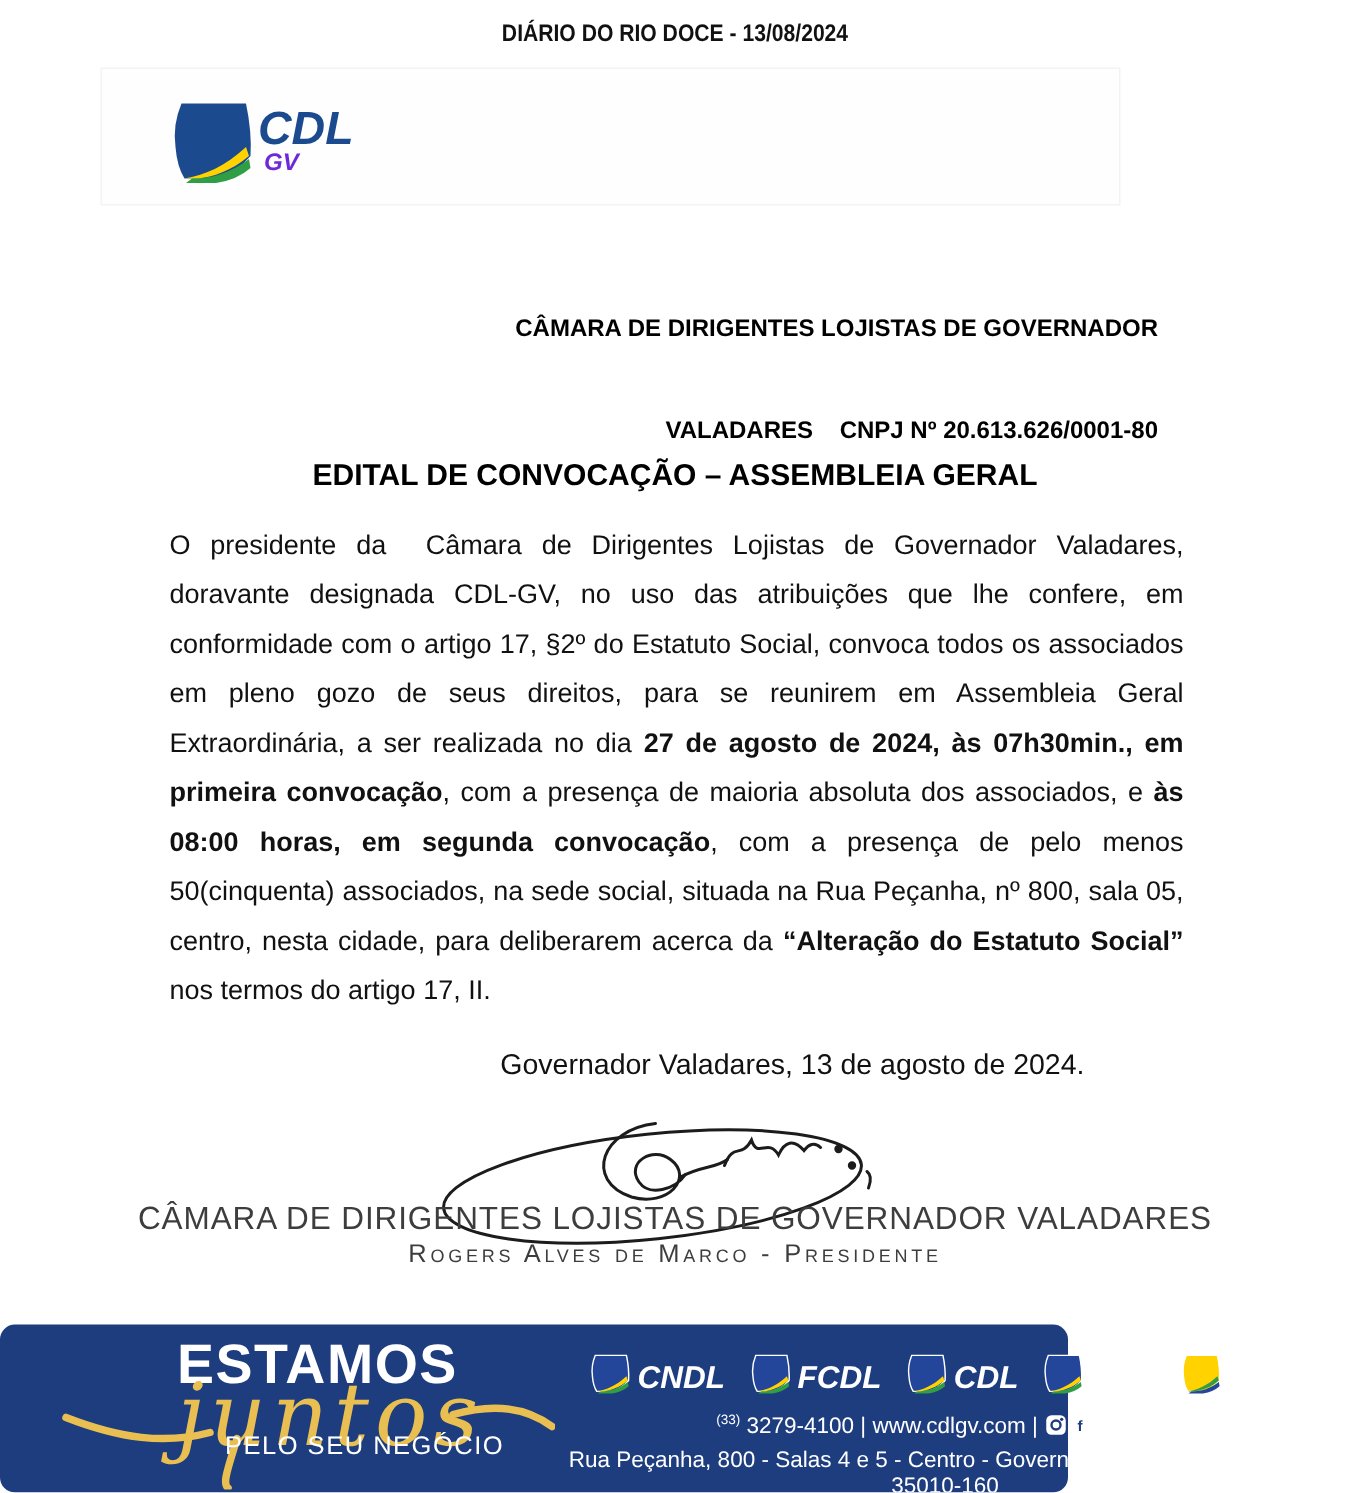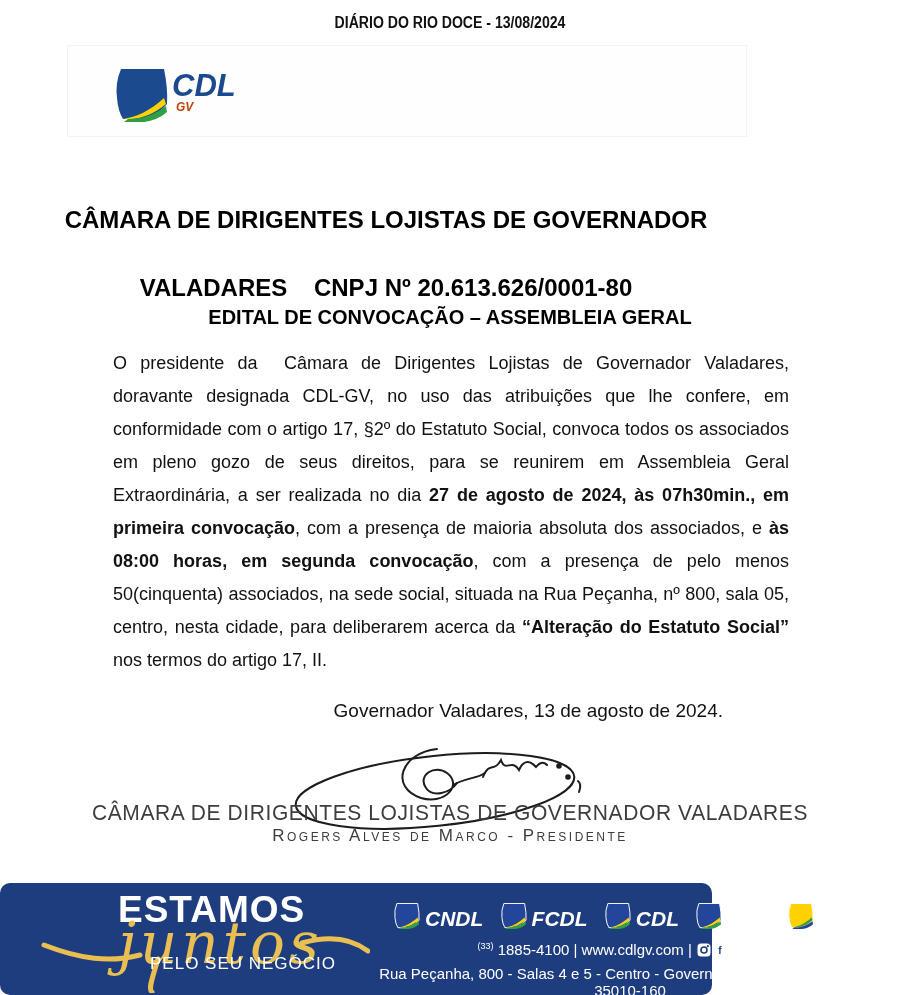--- a/index.html
+++ b/index.html
@@ -18,28 +18,28 @@
   .top-box{
     left:67px;top:45px;width:678px;height:90px;
     background:#fefefe;border:1px solid #f3f3f3;
   }
   .logo-flag{left:114px;top:68px;}
   .logo-acronym{
     left:172px;top:68px;font-size:31px;font-weight:bold;font-style:italic;
     color:#1b4a8e;letter-spacing:0px;
   }
   .logo-region{
-    left:176px;top:100px;font-size:12px;font-weight:bold;font-style:italic;
-    color:#c2410c;
+    left:176px;top:100px;font-size:16px;font-weight:bold;font-style:italic;
+    color:#6d28d9;
   }
 
   
   .doc-title{
-    left:0;top:203px;width:772px;text-align:center;font-weight:bold;
-    font-size:24px;line-height:34px;color:#000;white-space:pre-wrap;
+    left:0;top:203px;width:772px;text-align:right;font-weight:bold;
+    font-size:16px;line-height:34px;color:#000;white-space:pre-wrap;
   }
   .doc-subtitle{
     left:0;top:306px;width:900px;text-align:center;font-weight:bold;
     font-size:20px;color:#000;
   }
   .doc-body{
     left:113px;top:347px;width:676px;font-size:18px;line-height:33px;
     text-align:justify;color:#111;white-space:pre-wrap;
   }
   .doc-body b{font-weight:bold;}
@@ -209,21 +209,21 @@
           <path d="M14,51 C28,51 40,47 52,38 L53,44 Q44,52 30,54 L10,54 Z" fill="#24469a"></path>
         </svg>
       </span>
       <span>
         <div class="mini-label">SPC</div>
         <div class="mini-sub">BRASIL</div>
       </span>
     </div>
   </div>
 
-  <div class="abs contact-1"><sup>(33)</sup><span> 1885-4100 | www.cdlgv.com | </span><span class="contact-icon"><svg width="14" height="14" viewBox="0 0 14 14">
+  <div class="abs contact-1"><sup>(33)</sup><span> 3279-4100 | www.cdlgv.com | </span><span class="contact-icon"><svg width="14" height="14" viewBox="0 0 14 14">
           <rect x="0.5" y="0.5" width="13" height="13" rx="3.5" fill="#ffffff"></rect>
           <circle cx="7" cy="7" r="3" fill="none" stroke="#1e3d7f" stroke-width="1.6"></circle>
           <circle cx="10.8" cy="3.2" r="1.1" fill="#1e3d7f"></circle>
         </svg></span><span class="contact-icon"><svg width="14" height="14" viewBox="0 0 14 14">
           <circle cx="7" cy="7" r="7" fill="#ffffff"></circle>
           <text x="7" y="11" text-anchor="middle" font-family="Liberation Sans, sans-serif" font-size="10" font-weight="bold" fill="#1e3d7f">f</text>
         </svg></span><span> @cdlgv</span></div>
 
   <div class="abs contact-2">Rua Peçanha, 800 - Salas 4 e 5 - Centro - Governador Valadares/MG CEP: 35010-160</div>
 </div>

